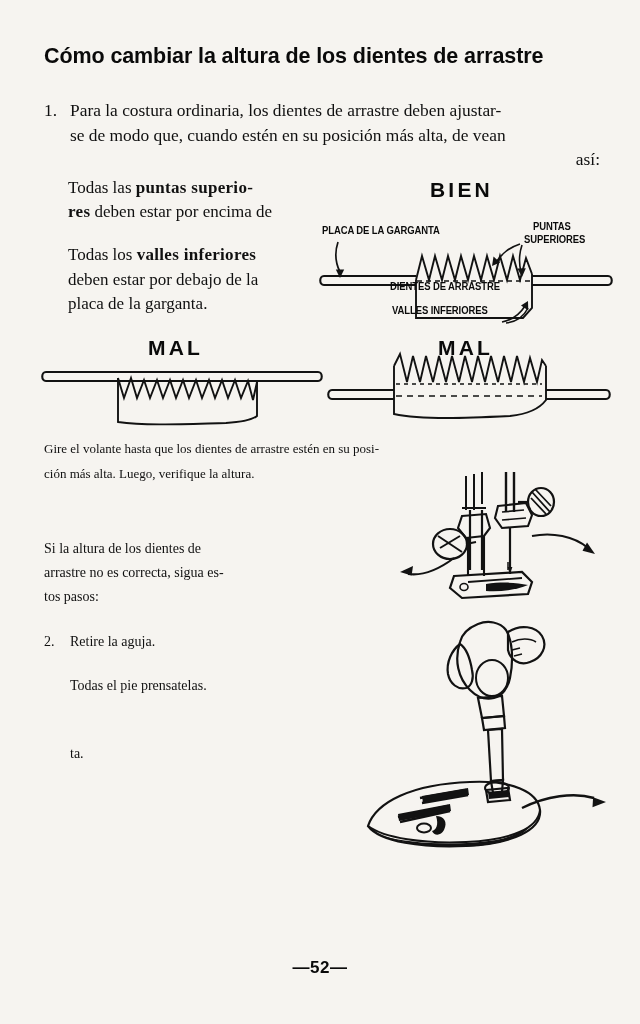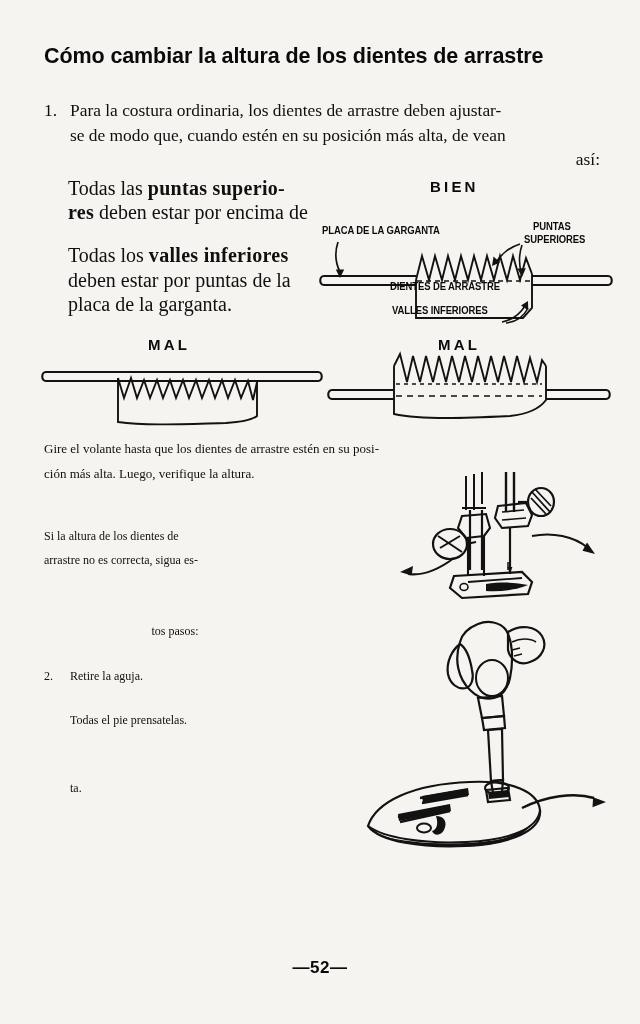--- a/index.html
+++ b/index.html
@@ -58,36 +58,36 @@
   .step1 .body .lastline {
     text-align: right;
   }
 
   
   .leftcol {
     position: absolute;
     left: 68px;
     top: 176px;
     width: 248px;
-    font-size: 20px;
+    font-size: 17px;
     line-height: 24.2px;
   }
   .leftcol p {
     margin: 0 0 19px 0;
     text-align: justify;
   }
   .leftcol p .lastline { text-align: left; display: block; }
   .leftcol b { font-weight: bold; letter-spacing: 0.3px; }
 
   
   .caption {
     position: absolute;
     font-family: "Liberation Sans", sans-serif;
     font-weight: bold;
-    font-size: 15px;
+    font-size: 21px;
     letter-spacing: 3.2px;
     color: #0a0a0a;
   }
   #caption-bien { left: 430px; top: 178px; }
   #caption-mal-left { left: 148px; top: 336px; }
   #caption-mal-right { left: 438px; top: 336px; }
 
   
   .dlabel {
     position: absolute;
@@ -114,30 +114,30 @@
     font-size: 13px;
     line-height: 24.5px;
     text-align: justify;
   }
   .midpara .lastline { text-align: left; }
 
   
   .lowcol {
     position: absolute;
     left: 44px;
-    top: 524px;
+    top: 537px;
     width: 262px;
-    font-size: 12px;
+    font-size: 14px;
     line-height: 24.2px;
   }
   .lowcol .para {
     margin-bottom: 20px;
     text-align: justify;
   }
-  .lowcol .para .lastline { text-align: center; display: block; margin-top: 47px; }
+  .lowcol .para .lastline { text-align: left; display: block; }
   .lowcol .step {
     position: relative;
     padding-left: 26px;
     margin-bottom: 20px;
   }
   .lowcol .step .num {
     position: absolute;
     left: 0;
     top: 0;
   }
@@ -178,21 +178,21 @@
     </div>
   </div>
 
   <div class="leftcol">
     <p>
       <span>Todas las </span><b>puntas superio-</b><br>
       <b>res</b><span> deben estar por encima de</span><br>
     </p>
     <p>
       <span>Todas los </span><b>valles inferiores</b><br>
-      <span>deben estar por puntas de la</span><br>
+      <span>deben estar por debajo de la</span><br>
       <span class="lastline">placa de la garganta.</span>
     </p>
   </div>
 
   <div class="caption" id="caption-bien">BIEN</div>
 
   <div class="svgbox" style="left:316px; top:218px;">
     <svg width="300" height="110" viewBox="0 0 300 110">
 
       <path class="ink" stroke-width="2.1" d="M8,58 L100,58 M8,67 L100,67"></path>

